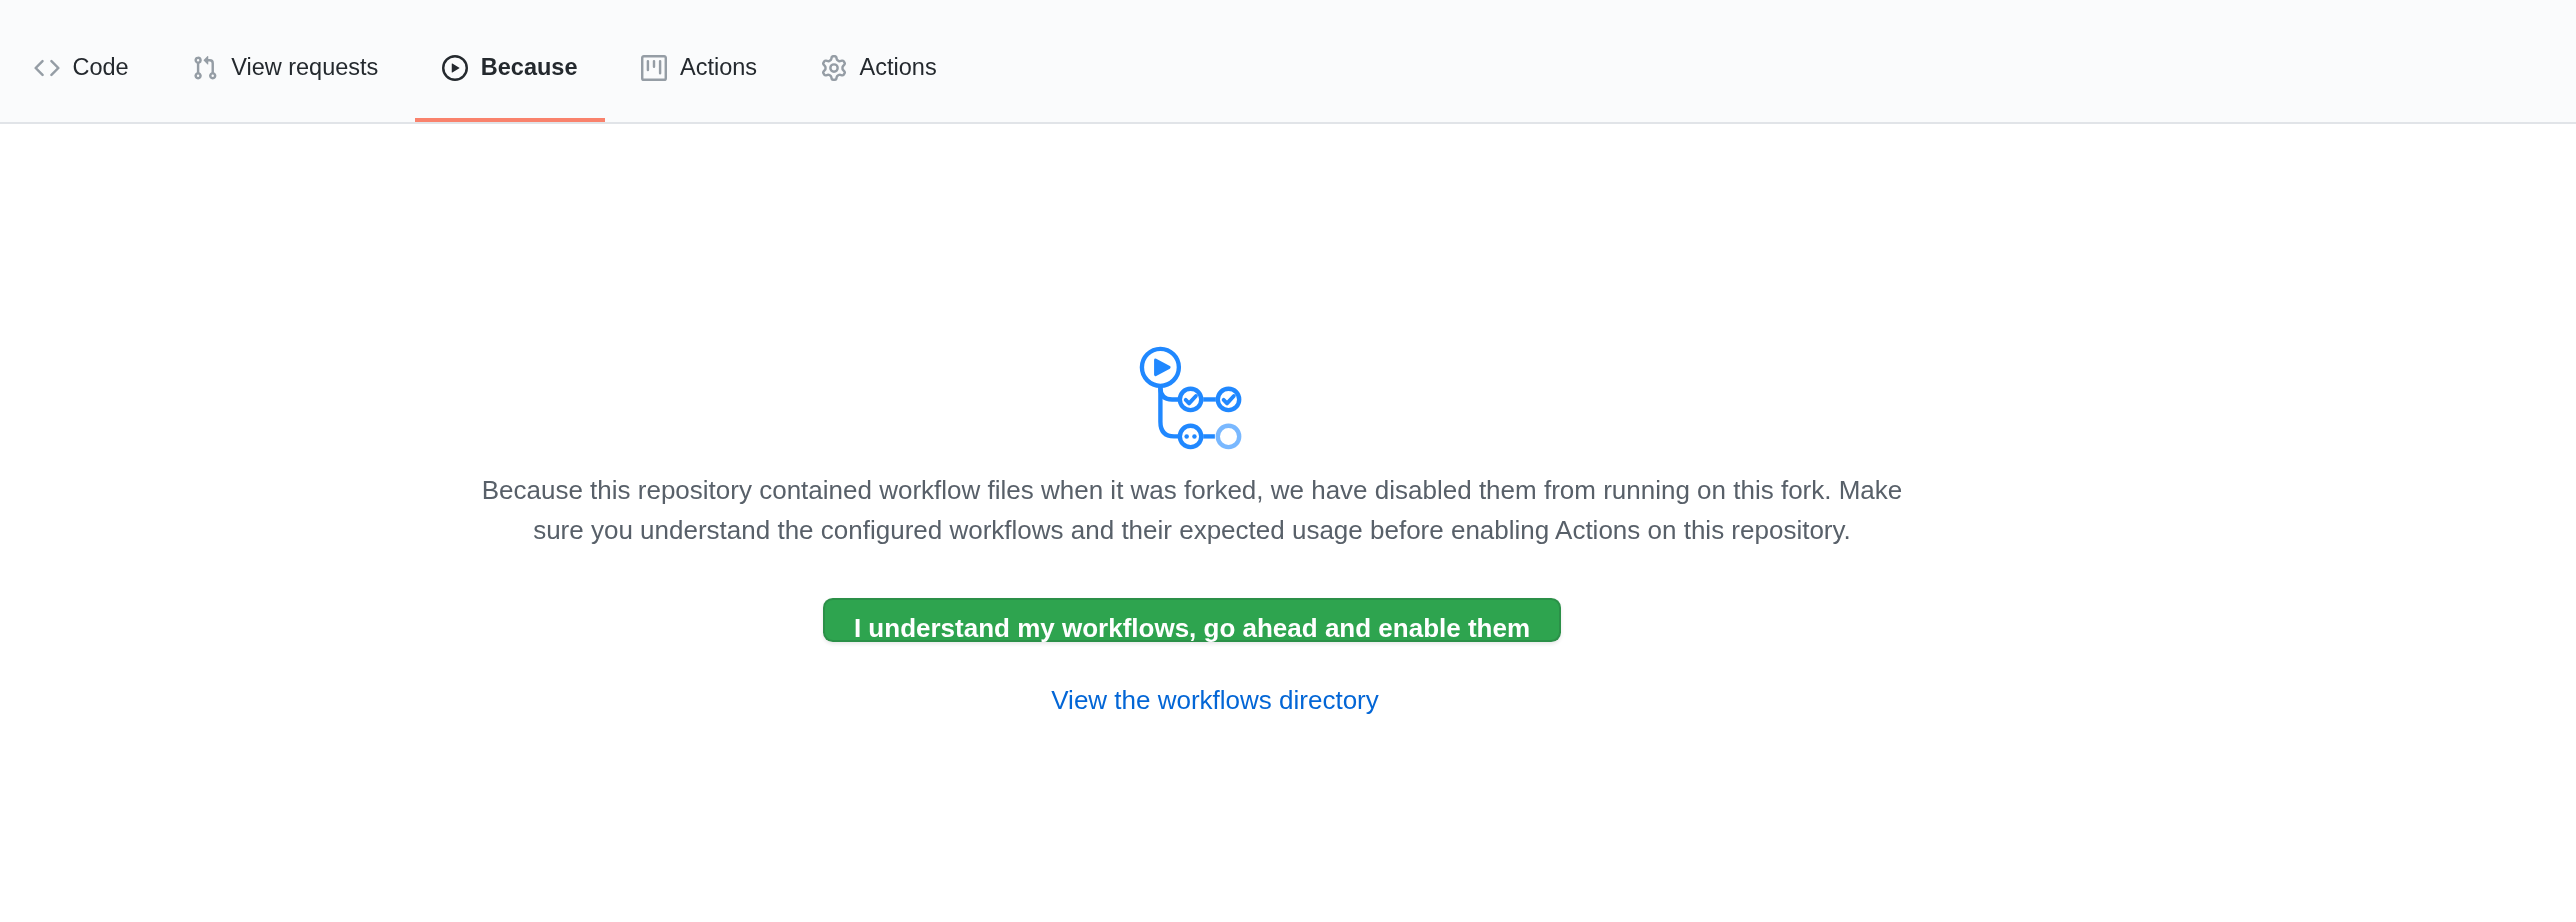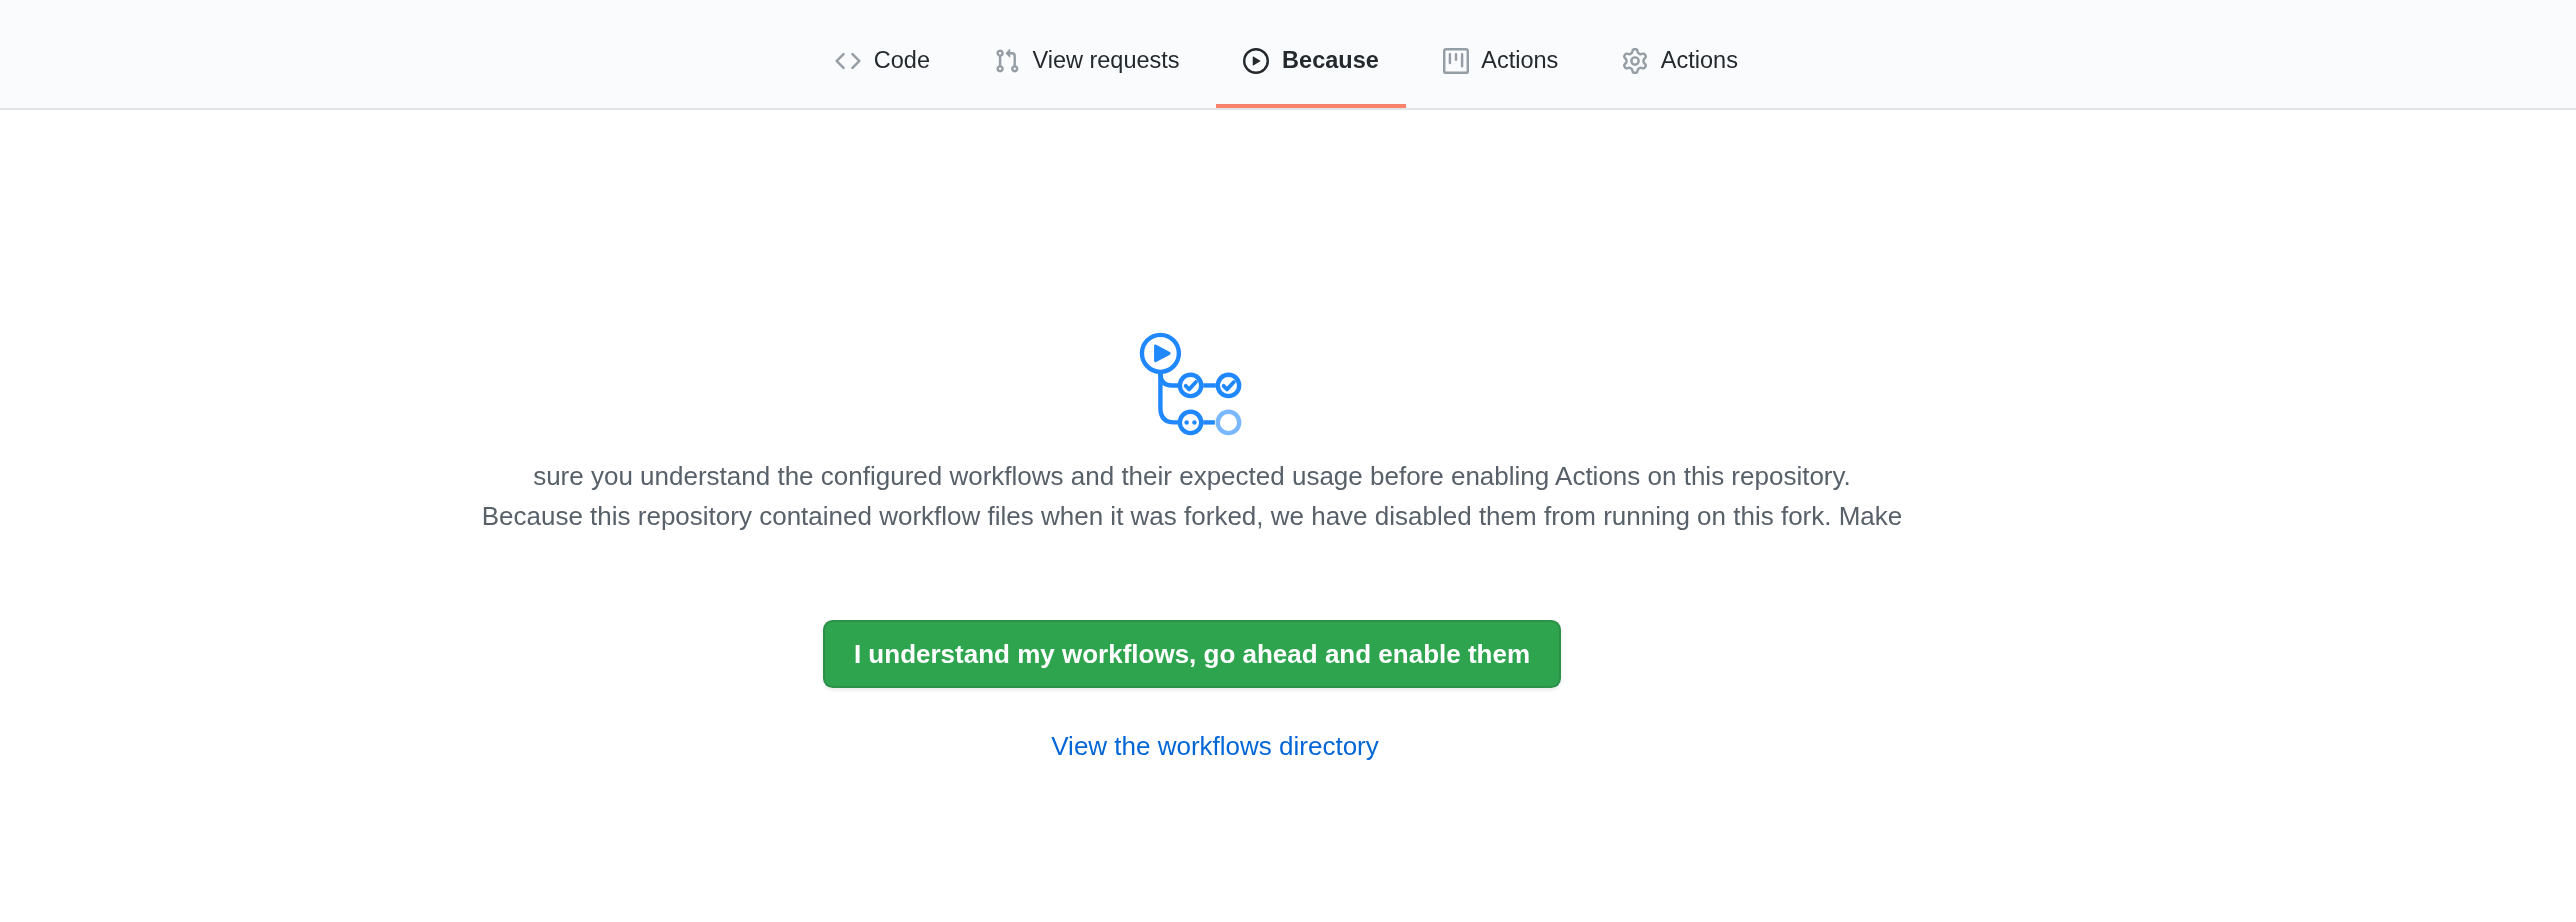--- a/index.html
+++ b/index.html
@@ -6,27 +6,26 @@
   html, body { width: 2576px; height: 923px; }
   body {
     background: #ffffff;
     font-family: "Liberation Sans", sans-serif;
     color: #24292e;
     overflow: hidden;
   }
 
   
   .repo-nav {
-    height: 110px;
+    height: 124px;
     background: #fafbfc;
     border-bottom: 2px solid #e1e4e8;
     display: flex;
     align-items: stretch;
     padding: 13.7px 0 0 6.8px;
-    justify-content: center;
   }
   .tab {
     display: flex;
     align-items: center;
     gap: 12.7px;
     padding: 0 27px;
     margin-right: 9.8px;
     font-size: 23.5px;
     line-height: 1;
     color: #24292e;
@@ -51,22 +50,22 @@
   }
   .es-desc {
     margin-top: 14.7px;
     font-size: 26px;
     line-height: 40px;
     color: #586069;
   }
   .es-desc span { display: block; }
   .es-btn {
     display: inline-block;
-    margin-top: 84px;
-    height: 68px;
+    margin-top: 48px;
+    height: 44px;
     padding: 0 29px;
     background: #2ea44f;
     border: 2px solid rgba(27, 31, 35, 0.15);
     border-radius: 9.8px;
     color: #ffffff;
     font-family: "Liberation Sans", sans-serif;
     font-size: 26px;
     font-weight: 700;
     line-height: 56px;
     cursor: pointer;
@@ -142,22 +141,22 @@
       <circle cx="53" cy="95" r="11" stroke="#2088ff" stroke-width="4.5"></circle>
       <circle cx="49" cy="95" r="2.3" fill="#2088ff"></circle>
       <circle cx="57" cy="95" r="2.3" fill="#2088ff"></circle>
       <path d="M66 95 H78" stroke="#2088ff" stroke-width="4.5"></path>
       <circle cx="92" cy="95" r="11" stroke="#79b8ff" stroke-width="4.5"></circle>
     </svg>
   </div>
 
 
   <p class="es-desc">
+    <span>Because this repository contained workflow files when it was forked, we have disabled them from running on this fork. Make</span>
     <span>sure you understand the configured workflows and their expected usage before enabling Actions on this repository.</span>
-    <span>Because this repository contained workflow files when it was forked, we have disabled them from running on this fork. Make</span>
   </p>
 
   <button class="es-btn">I understand my workflows, go ahead and enable them</button>
 
   <div class="es-link-row">
     <a class="es-link">View the workflows directory</a>
   </div>
 
 </main>
 

